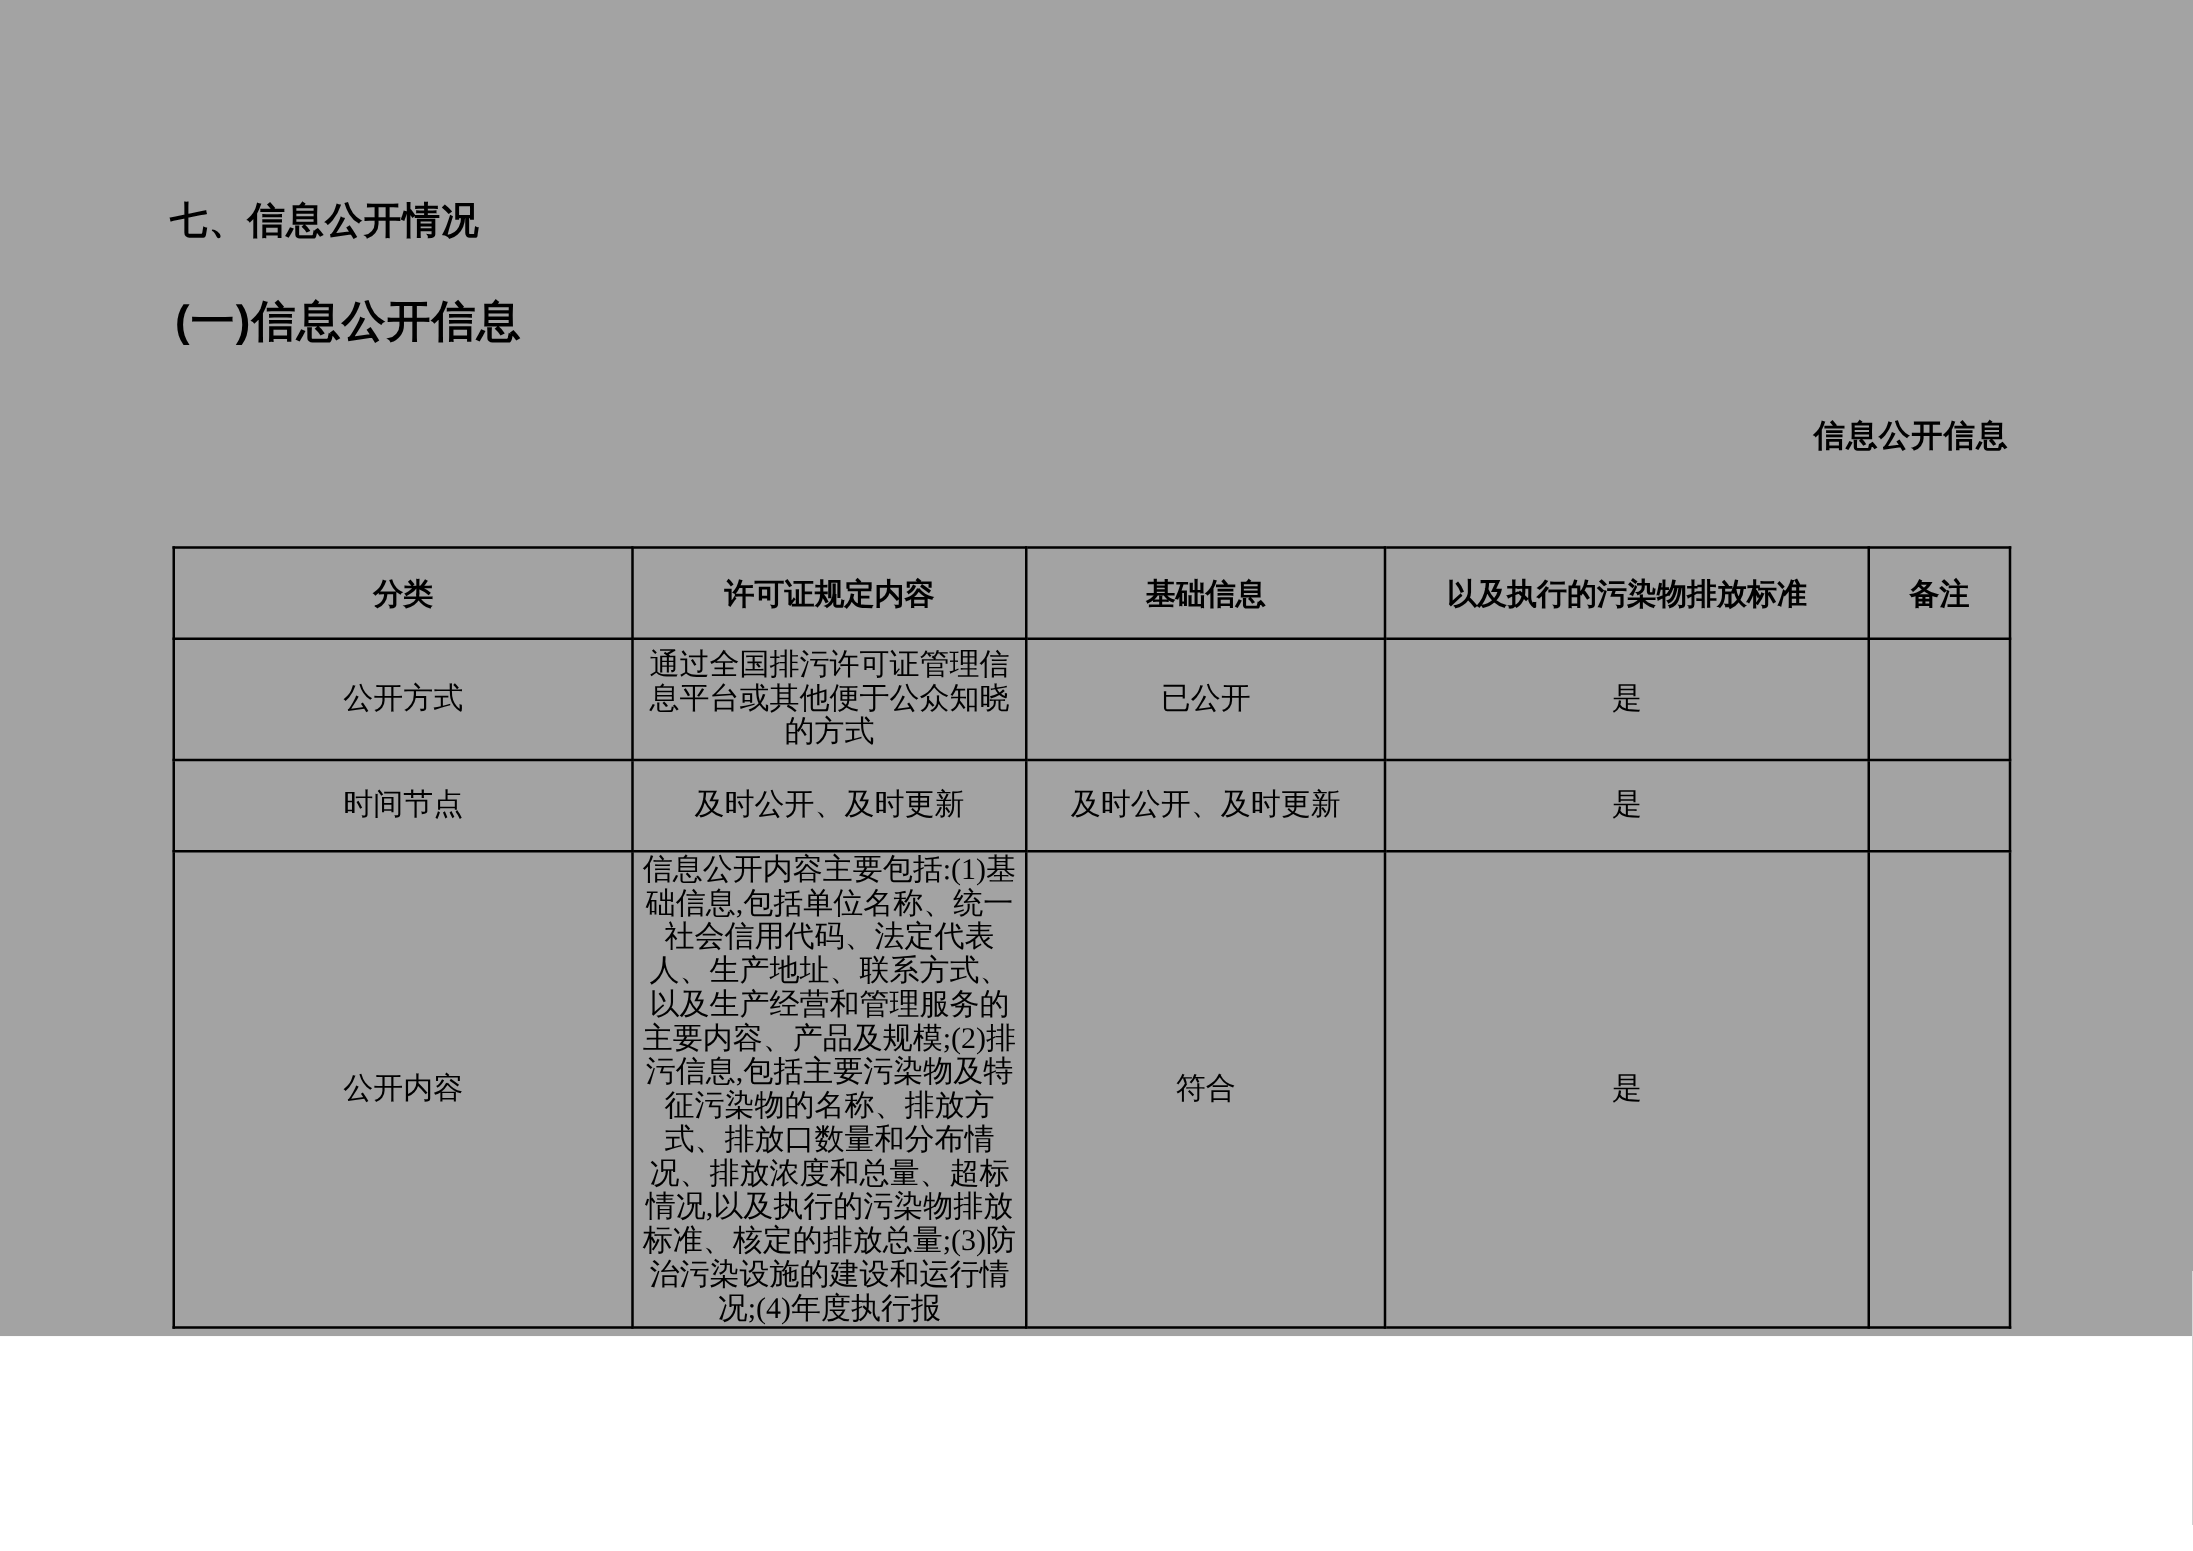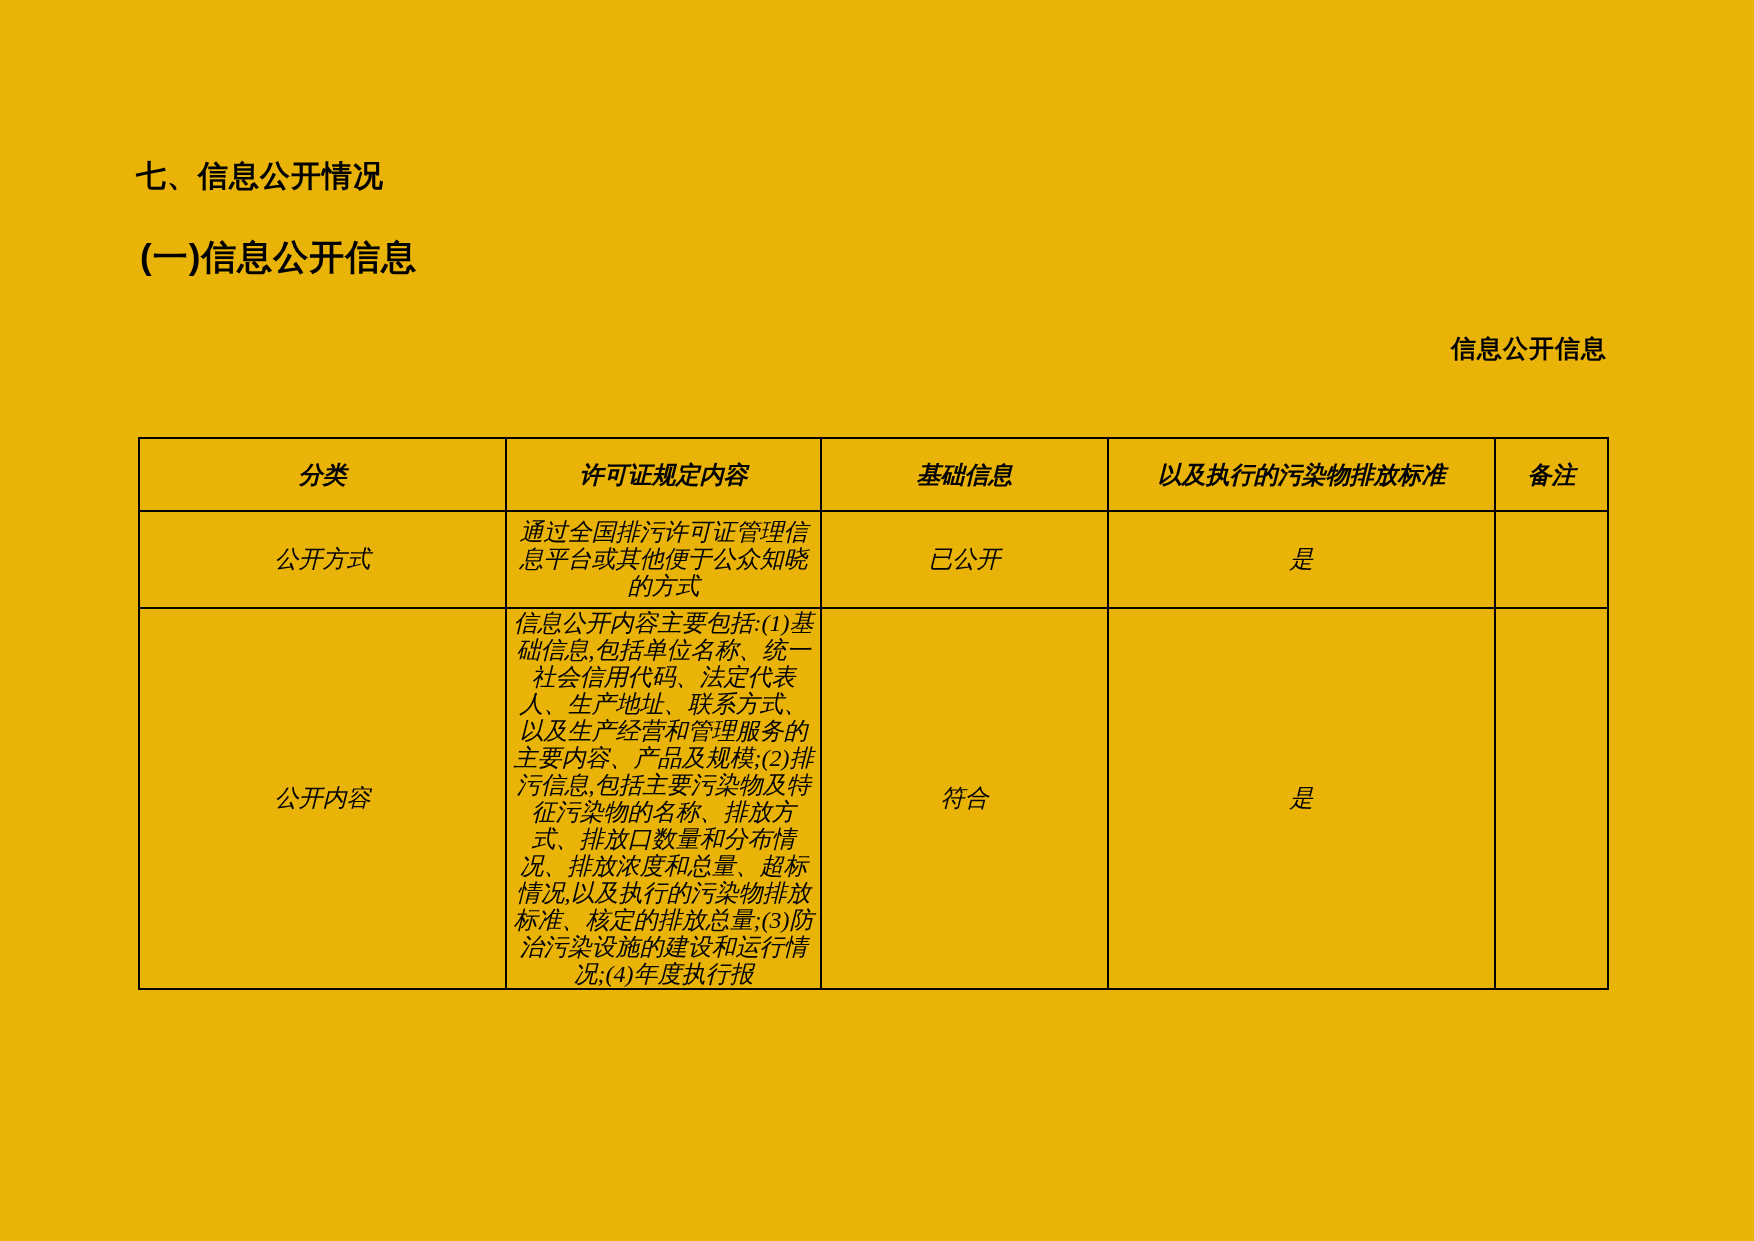--- a/index.html
+++ b/index.html
@@ -3,22 +3,22 @@
 <meta charset="utf-8">
 <style>
   html, body {
     margin: 0;
     padding: 0;
     background: #ffffff;
   }
   .page {
     position: relative;
     width: 1754px;
-    height: 1241px;
-    background: #eab308;
+    height: 1069px;
+    background: #a3a3a3;
     color: #000000;
     overflow: hidden;
     font-family: "Liberation Serif", "DejaVu Serif", serif;
   }
   .section-heading {
     position: absolute;
     left: 136px;
     top: 156px;
     margin: 0;
     font-family: "Liberation Sans", "DejaVu Sans", sans-serif;
@@ -52,21 +52,20 @@
     letter-spacing: 1px;
     color: #000000;
   }
   table.disclosure {
     position: absolute;
     left: 138px;
     top: 437px;
     width: 1469px;
     border-collapse: collapse;
     table-layout: fixed;
-    font-style: italic;
   }
   table.disclosure th,
   table.disclosure td {
     border: 2px solid #000000;
     text-align: center;
     vertical-align: middle;
     color: #000000;
     padding: 0 6px;
     overflow: hidden;
   }
@@ -124,20 +123,27 @@
       </tr>
     </thead>
     <tbody>
       <tr class="row-method">
         <td>公开方式</td>
         <td>通过全国排污许可证管理信息平台或其他便于公众知晓的方式</td>
         <td>已公开</td>
         <td>是</td>
         <td></td>
       </tr>
+      <tr class="row-timing">
+        <td>时间节点</td>
+        <td>及时公开、及时更新</td>
+        <td class="cell-actual-low">及时公开、及时更新</td>
+        <td>是</td>
+        <td></td>
+      </tr>
       <tr class="row-content">
         <td>公开内容</td>
         <td class="cell-required-long">信息公开内容主要包括:(1)基础信息,包括单位名称、统一社会信用代码、法定代表人、生产地址、联系方式、以及生产经营和管理服务的主要内容、产品及规模;(2)排污信息,包括主要污染物及特征污染物的名称、排放方式、排放口数量和分布情况、排放浓度和总量、超标情况,以及执行的污染物排放标准、核定的排放总量;(3)防治污染设施的建设和运行情况;(4)年度执行报</td>
         <td>符合</td>
         <td>是</td>
         <td></td>
       </tr>
     </tbody>
   </table>
 

